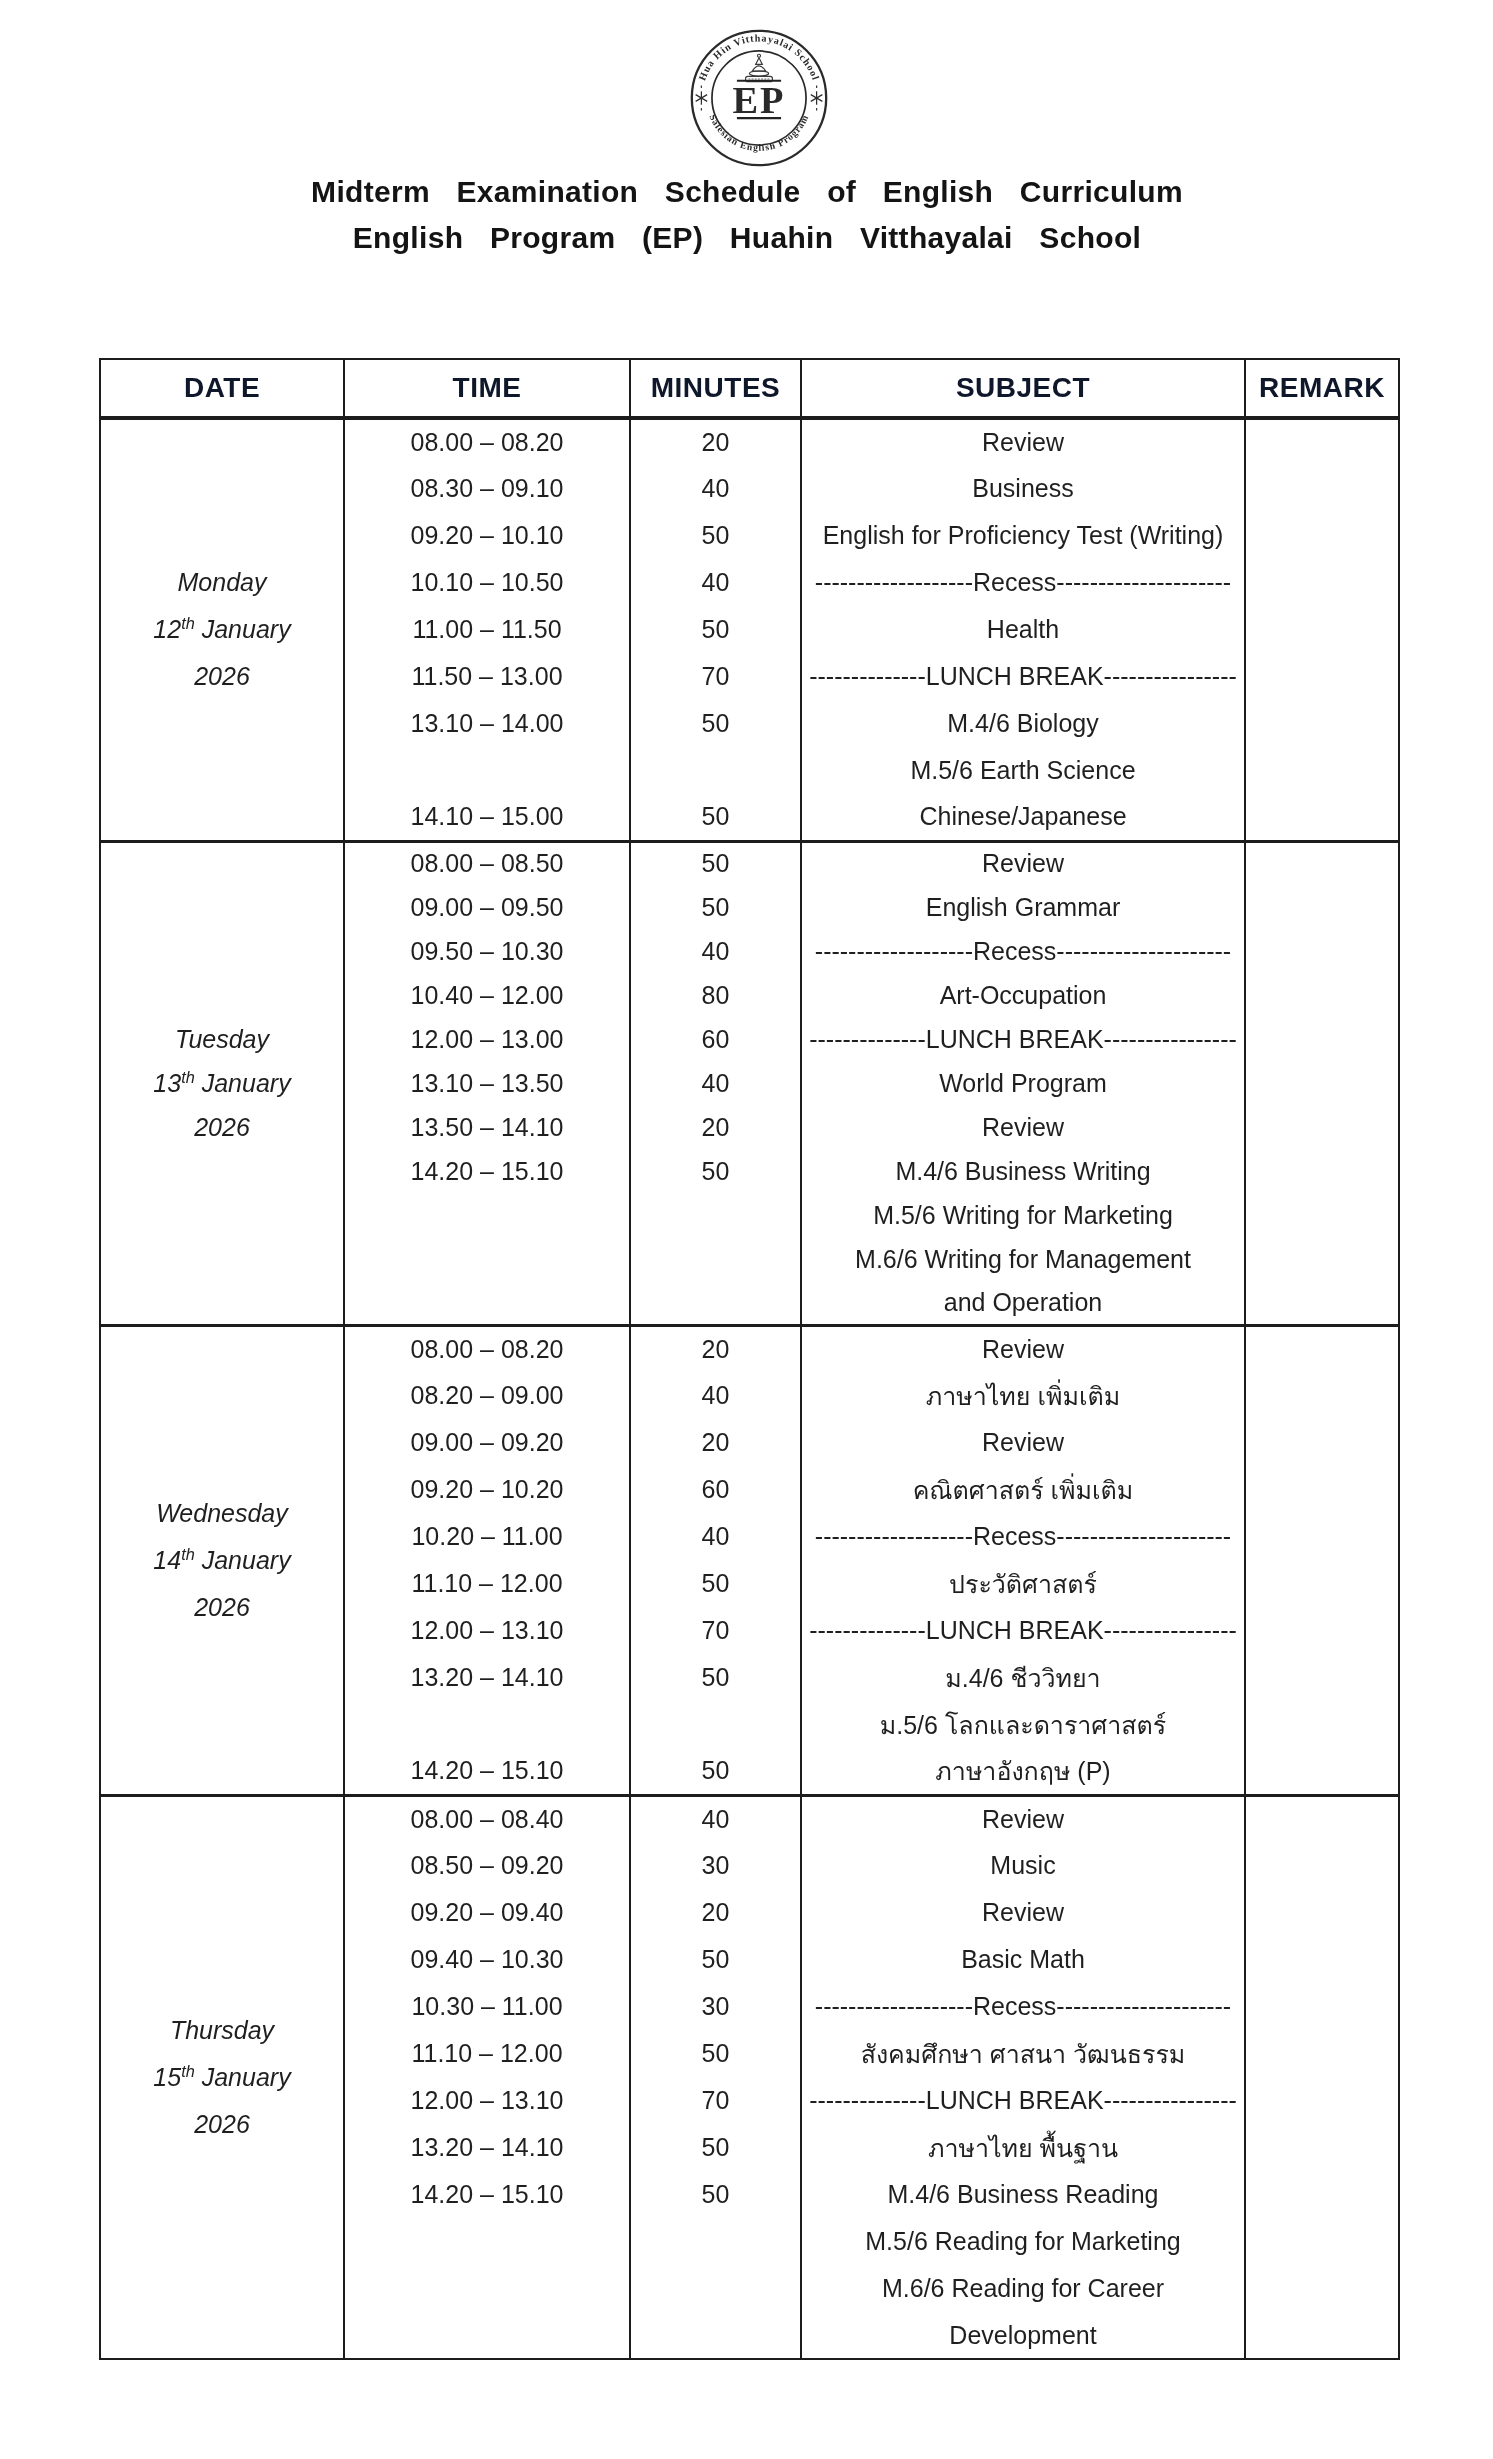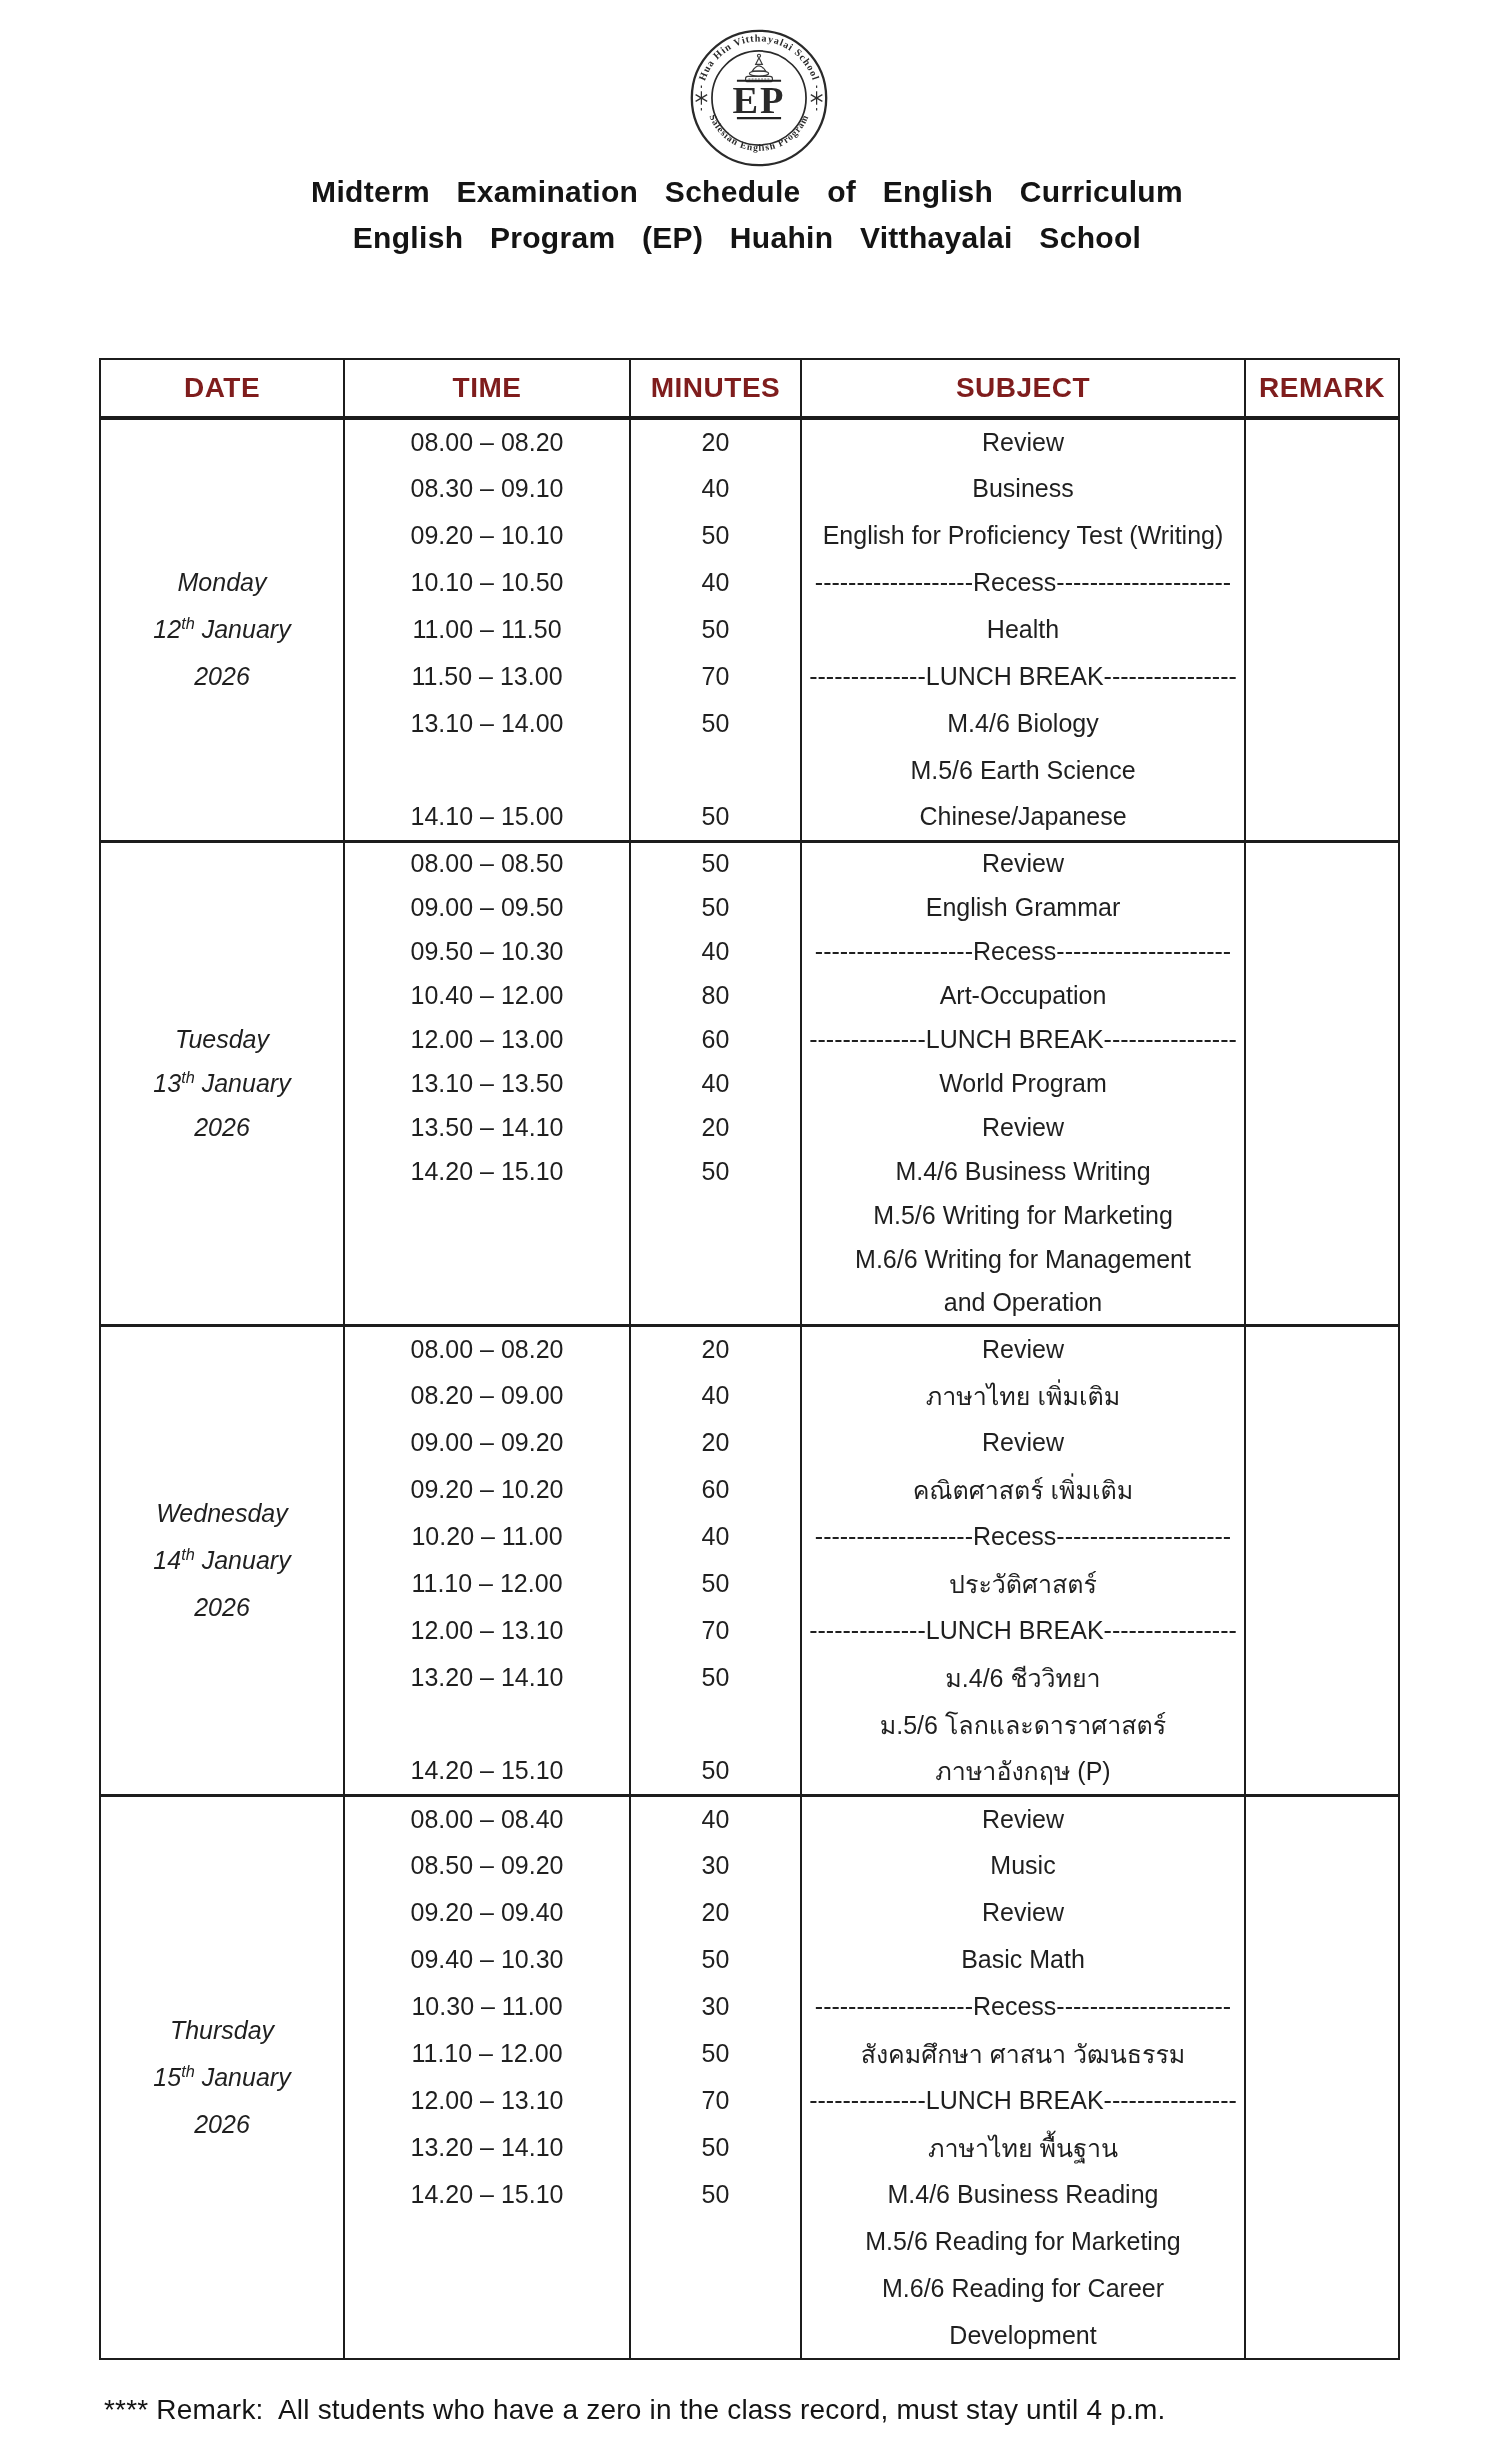--- a/index.html
+++ b/index.html
@@ -16,21 +16,21 @@
   .t1{top:175px;font-size:30px;word-spacing:18px;letter-spacing:0.3px;}
   .t2{top:221px;font-size:30px;word-spacing:18px;letter-spacing:0.3px;}
   .t3{top:306px;font-size:26px;word-spacing:6.7px;letter-spacing:0.2px;}
   
   table.sched{
     position:absolute;left:99px;top:358px;width:1299px;
     border-collapse:collapse;table-layout:fixed;
     border:2.9px solid #1c1c1c;
   }
   .sched th{
-    font-size:28px;font-weight:bold;letter-spacing:0.5px;color:#7f1d1d;
+    font-size:28px;font-weight:bold;letter-spacing:0.5px;color:#0f172a;
     height:54px;text-align:center;vertical-align:middle;
     border-bottom:4.8px solid #1c1c1c;
   }
   .sched td{
     font-size:25px;text-align:center;vertical-align:middle;color:#1f1f1f;
     white-space:nowrap;overflow:hidden;padding:0;
   }
   .sched .c-time,.sched .c-min,.sched .c-sub,.sched .c-rem{border-left:2.9px solid #1c1c1c;}
   .sched th + th{border-left:2.9px solid #1c1c1c;}
   .sched tr.day-start td{border-top:3.8px solid #1c1c1c;}
@@ -348,16 +348,15 @@
           <td class="c-sub sub-left">M.6/6 Reading for Career</td>
         </tr>
         <tr style="height: 47px;">
           <td class="c-time"></td>
           <td class="c-min"></td>
           <td class="c-sub sub-ind">Development</td>
         </tr>
       </tbody>
   </table>
 
-  <div class="remark">**** Remark:  All students who have a zero in the class record, must stay until 4 p.m.</div>
 
 </div>
 
 
 </body></html>

